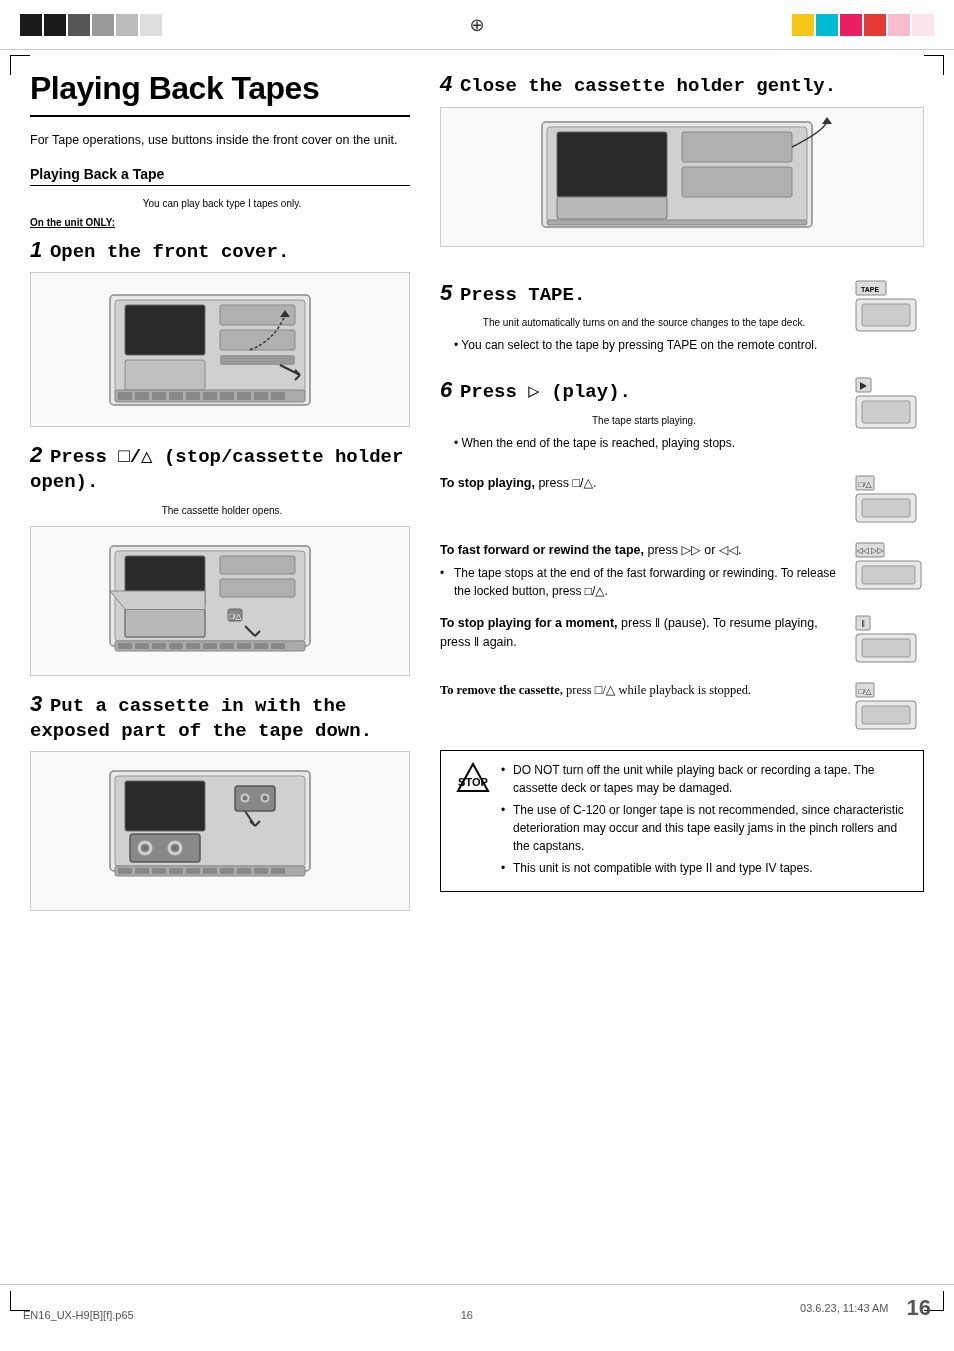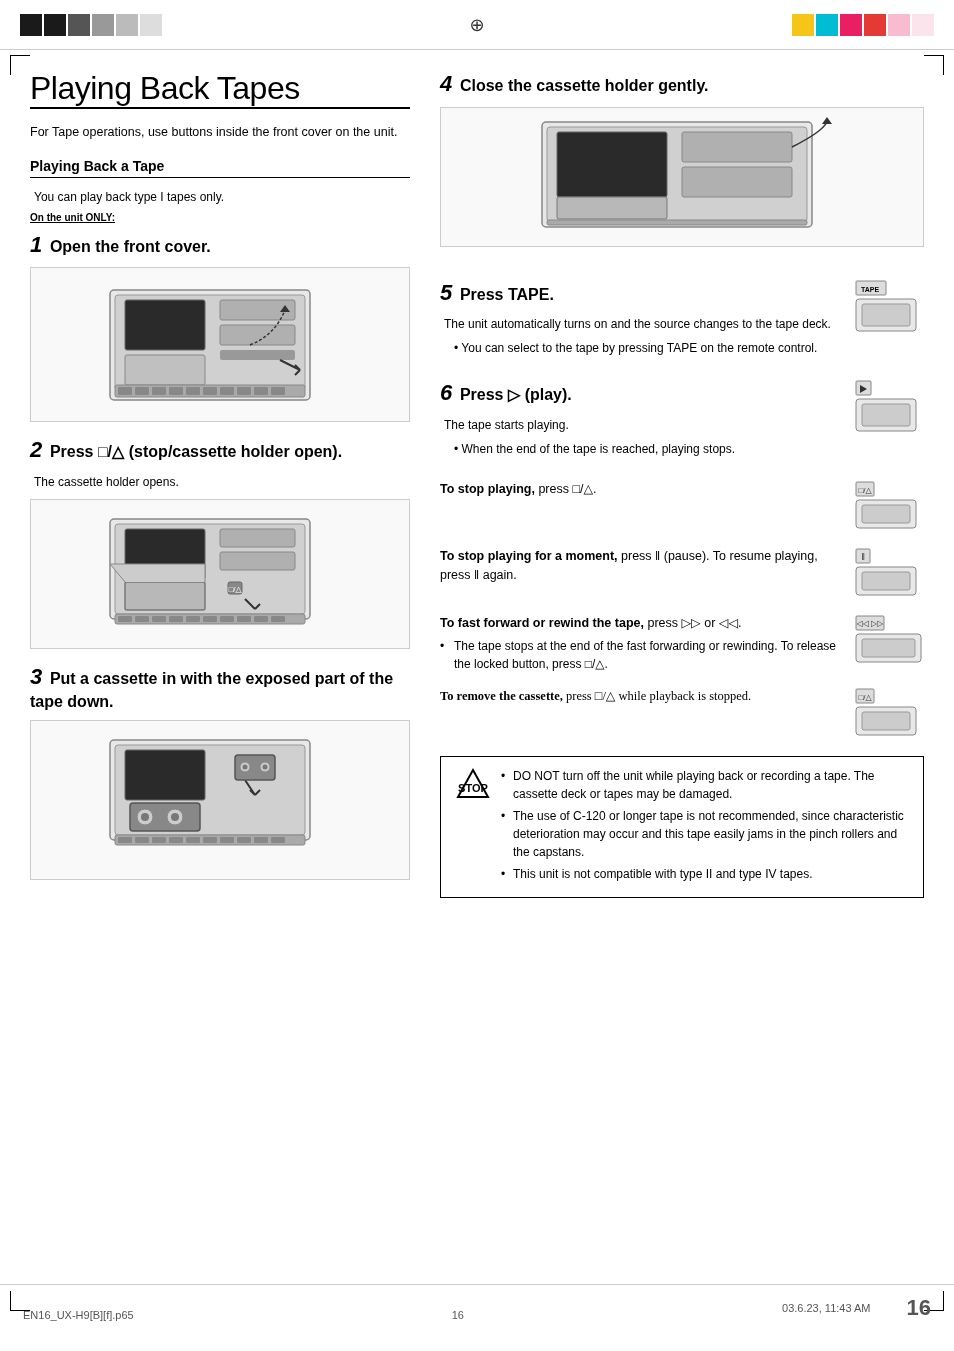--- a/index.html
+++ b/index.html
@@ -67,22 +67,22 @@
     }
 
     
     .right-col {
       flex: 1;
       padding-left: 10px;
     }
 
     .page-title {
       font-size: 32px;
-      font-weight: normal;
-      margin-bottom: 0;
+      font-weight: bold;
+      margin-bottom: 8px;
       letter-spacing: -0.5px;
     }
     .title-underline {
       border-bottom: 2px solid #000;
       margin-bottom: 14px;
     }
 
     .intro-text {
       font-size: 12.5px;
       line-height: 1.5;
@@ -104,36 +104,38 @@
       margin-bottom: 8px;
     }
 
     .step-number {
       font-size: 22px;
       font-weight: bold;
       font-style: italic;
     }
 
     .step-title {
-      font-size: 16px;
+      font-size: 19px;
       font-weight: bold;
       display: inline;
       margin-left: 4px;
+      font-family: Liberation Mono, monospace;
     }
 
     .step-header {
       margin-bottom: 8px;
       line-height: 1.3;
     }
 
     .step-desc {
-      font-size: 12px;
+      font-size: 10px;
       line-height: 1.5;
       margin-left: 4px;
       margin-bottom: 6px;
+      text-align: center;
     }
 
     .step-bullet {
       font-size: 12px;
       line-height: 1.5;
       margin-left: 14px;
       margin-bottom: 4px;
     }
     .step-bullet::before {
       content: "• ";
@@ -464,57 +466,57 @@
           <rect x="2" y="2" width="18" height="14" rx="1" fill="#ddd" stroke="#888"></rect>
           <text x="11" y="13" font-size="8" fill="#333" text-anchor="middle">□/△</text>
           <rect x="2" y="20" width="60" height="28" rx="3" fill="#e8e8e8" stroke="#888"></rect>
           <rect x="8" y="25" width="48" height="18" rx="2" fill="#ccc" stroke="#999"></rect>
         </svg>
       </div>
     </div>
 
     <div style="margin-bottom: 14px; display: flex; gap: 10px; align-items: flex-start;">
       <div style="flex:1;">
-        <p style="font-size:12.5px; line-height:1.5;">
-          <span class="inline-bold">To stop playing for a moment,</span>
-          <span>press ‖ (pause). To resume playing, press ‖ again.</span>
-        </p>
-      </div>
-      <div style="width:70px; flex-shrink:0;">
-        <svg viewBox="0 0 65 50" width="65" height="50">
-          <rect x="2" y="2" width="14" height="14" rx="1" fill="#ddd" stroke="#888"></rect>
-          <text x="9" y="13" font-size="9" fill="#333" text-anchor="middle">‖</text>
-          <rect x="2" y="20" width="60" height="28" rx="3" fill="#e8e8e8" stroke="#888"></rect>
-          <rect x="8" y="25" width="48" height="18" rx="2" fill="#ccc" stroke="#999"></rect>
-        </svg>
-      </div>
-    </div>
-
-    <div style="margin-bottom: 14px; display: flex; gap: 10px; align-items: flex-start;">
-      <div style="flex:1;">
         <p style="font-size:12.5px; line-height:1.5; margin-bottom:4px;">
           <span class="inline-bold">To fast forward or rewind the tape,</span>
           <span>press ▷▷ or ◁◁.</span>
         </p>
         <p style="font-size:12px; line-height:1.5; padding-left:14px; position:relative;">
           <span style="position:absolute; left:0;">•</span>
           <span>The tape stops at the end of the fast forwarding or rewinding. To release the locked button, press □/△.</span>
         </p>
       </div>
       <div style="width:70px; flex-shrink:0;">
         <svg viewBox="0 0 70 50" width="70" height="50">
           <rect x="2" y="2" width="28" height="14" rx="1" fill="#ddd" stroke="#888"></rect>
           <text x="16" y="12" font-size="8" fill="#333" text-anchor="middle">◁◁  ▷▷</text>
           <rect x="2" y="20" width="65" height="28" rx="3" fill="#e8e8e8" stroke="#888"></rect>
           <rect x="8" y="25" width="53" height="18" rx="2" fill="#ccc" stroke="#999"></rect>
         </svg>
       </div>
     </div>
 
     <div style="margin-bottom: 14px; display: flex; gap: 10px; align-items: flex-start;">
+      <div style="flex:1;">
+        <p style="font-size:12.5px; line-height:1.5;">
+          <span class="inline-bold">To stop playing for a moment,</span>
+          <span>press ‖ (pause). To resume playing, press ‖ again.</span>
+        </p>
+      </div>
+      <div style="width:70px; flex-shrink:0;">
+        <svg viewBox="0 0 65 50" width="65" height="50">
+          <rect x="2" y="2" width="14" height="14" rx="1" fill="#ddd" stroke="#888"></rect>
+          <text x="9" y="13" font-size="9" fill="#333" text-anchor="middle">‖</text>
+          <rect x="2" y="20" width="60" height="28" rx="3" fill="#e8e8e8" stroke="#888"></rect>
+          <rect x="8" y="25" width="48" height="18" rx="2" fill="#ccc" stroke="#999"></rect>
+        </svg>
+      </div>
+    </div>
+
+    <div style="margin-bottom: 14px; display: flex; gap: 10px; align-items: flex-start;">
       <div style="flex:1;font-family:Liberation Serif, serif;">
         <p style="font-size:12.5px; line-height:1.5;">
           <span class="inline-bold">To remove the cassette,</span>
           <span>press □/△ while playback is stopped.</span>
         </p>
       </div>
       <div style="width:70px; flex-shrink:0;">
         <svg viewBox="0 0 65 50" width="65" height="50">
           <rect x="2" y="2" width="18" height="14" rx="1" fill="#ddd" stroke="#888"></rect>
           <text x="11" y="13" font-size="8" fill="#333" text-anchor="middle">□/△</text>
@@ -540,17 +542,17 @@
       </div>
     </div>
 
   </div>
 
 </div>
 
 <div class="page-footer">
   <span>EN16_UX-H9[B][f].p65</span>
   <span>16</span>
-  <div style="display:flex; align-items: center; gap: 36px;">
+  <div style="display:flex; align-items: center; gap: 18px;">
     <span>03.6.23, 11:43 AM</span>
     <span class="page-number">16</span>
   </div>
 </div>
 
 </body></html>

